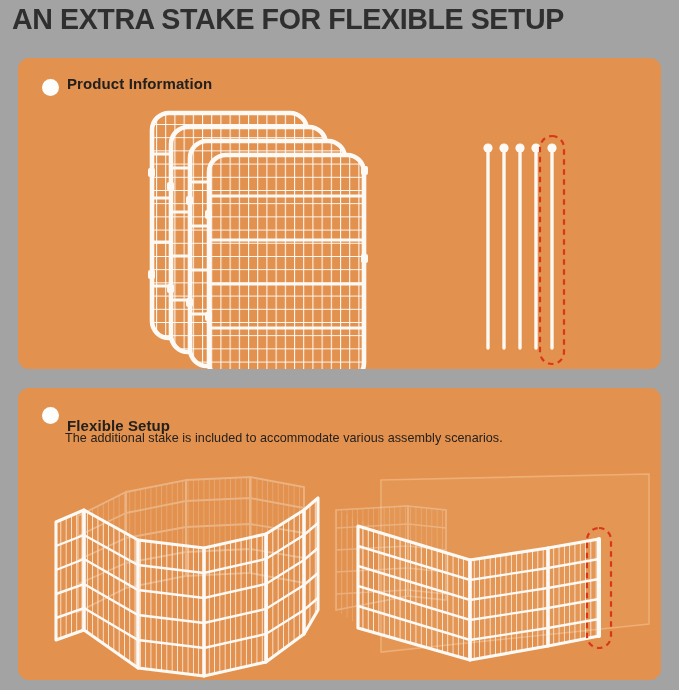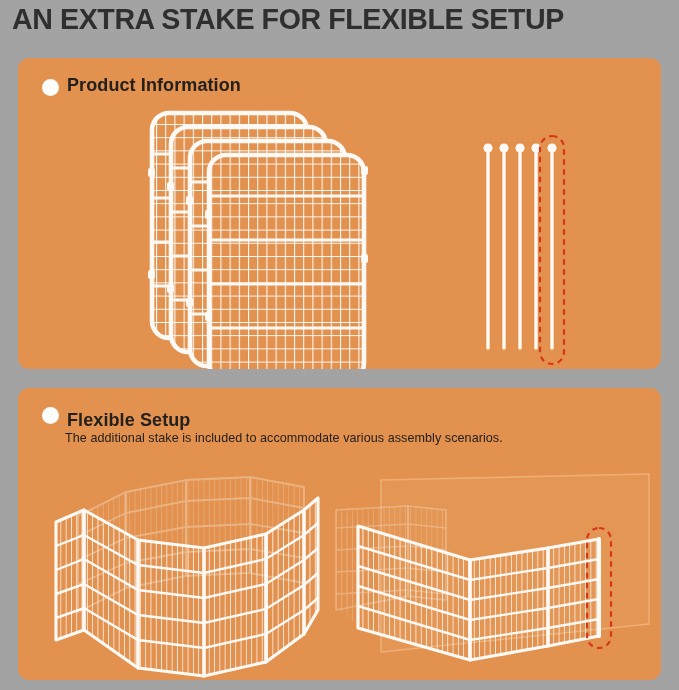--- a/index.html
+++ b/index.html
@@ -38,41 +38,41 @@
 
   .card-head{ position:absolute; left:0; top:0; width:100%; }
   .bullet{
     position:absolute;
     width:17px; height:17px;
     border-radius:50%;
     background:#fdfdfb;
   }
   .card-title{
     position:absolute;
-    font-size:18px;
+    font-size:15px;
     font-weight:bold;
     color:#23201e;
     white-space:nowrap;
     letter-spacing:0.1px;
     text-align:center;
   }
   .card-sub{
     position:absolute;
     font-size:12.6px;
     color:#24201d;
     white-space:nowrap;
     letter-spacing:0.05px;
   }
 
   
   #card-product .bullet{ left:24px; top:21px; }
   #card-product .card-title{ left:49px; top:17px; }
   
   #card-flexible .bullet{ left:24px; top:19px; }
-  #card-flexible .card-title{ left:49px; top:22px; }
+  #card-flexible .card-title{ left:49px; top:29px; }
   #card-flexible .card-sub{ left:47px; top:43px; }
 
   .art{ position:absolute; left:0; top:0; width:100%; height:100%; }
   .art svg{ display:block; width:100%; height:100%; }
 </style>
 </head>
 <body>
 
 <div id="root">
 

